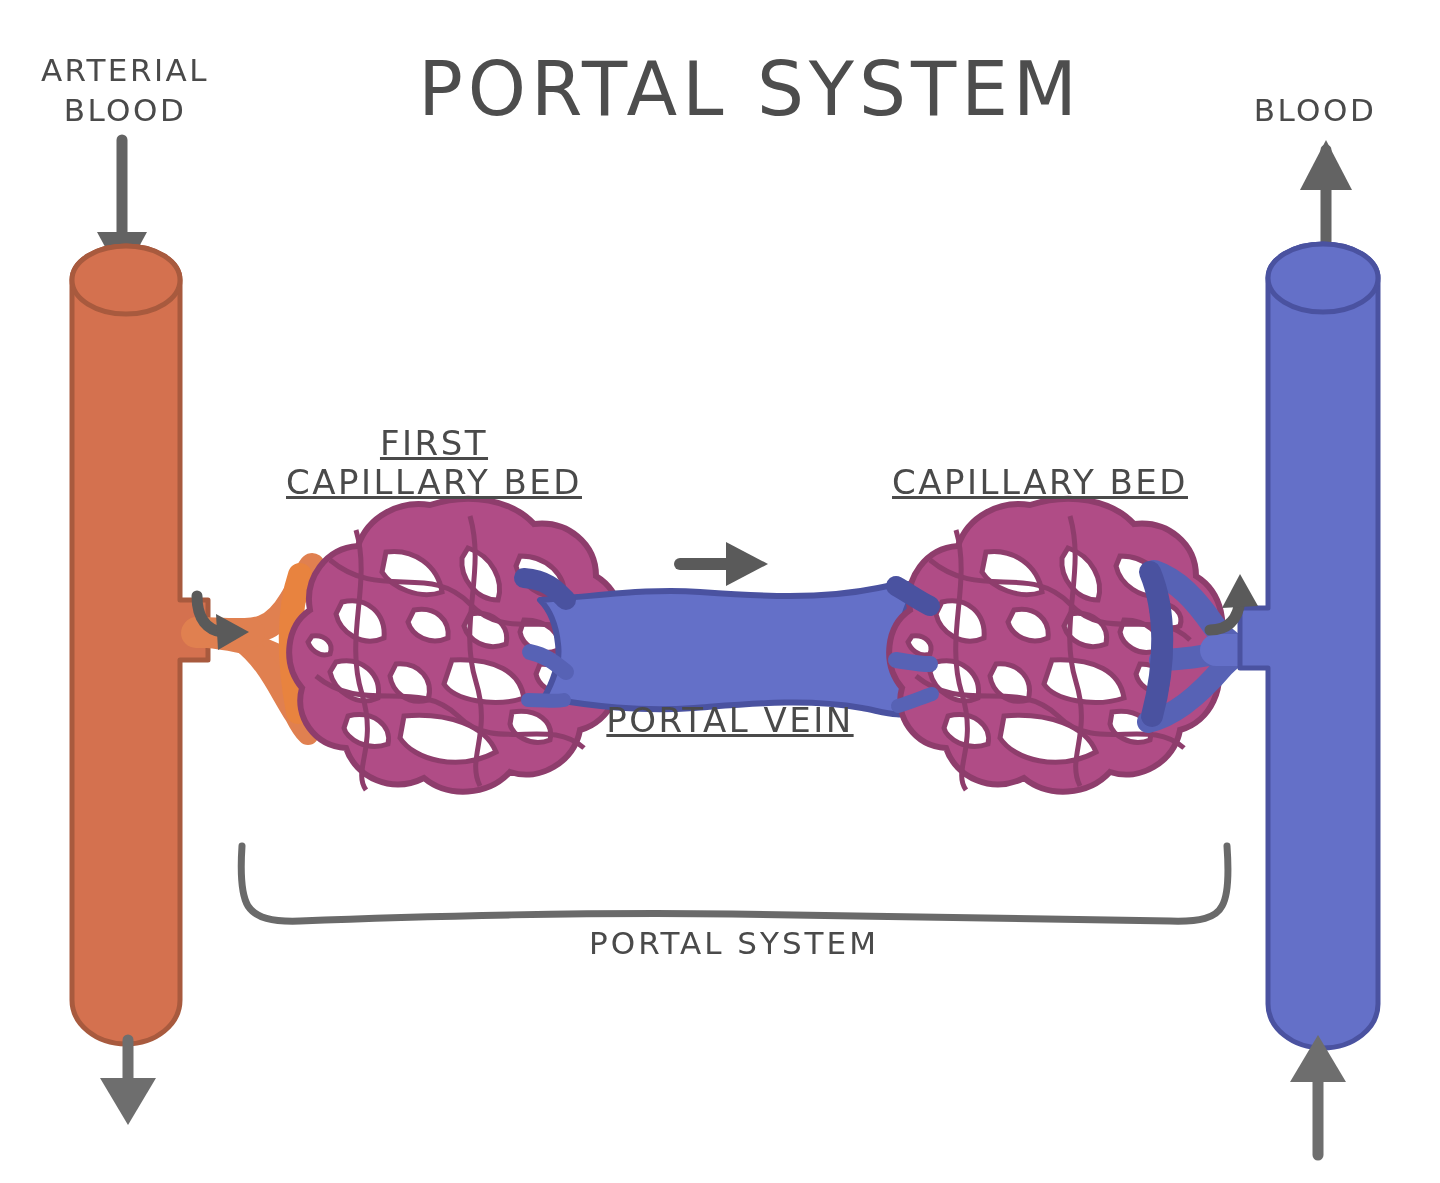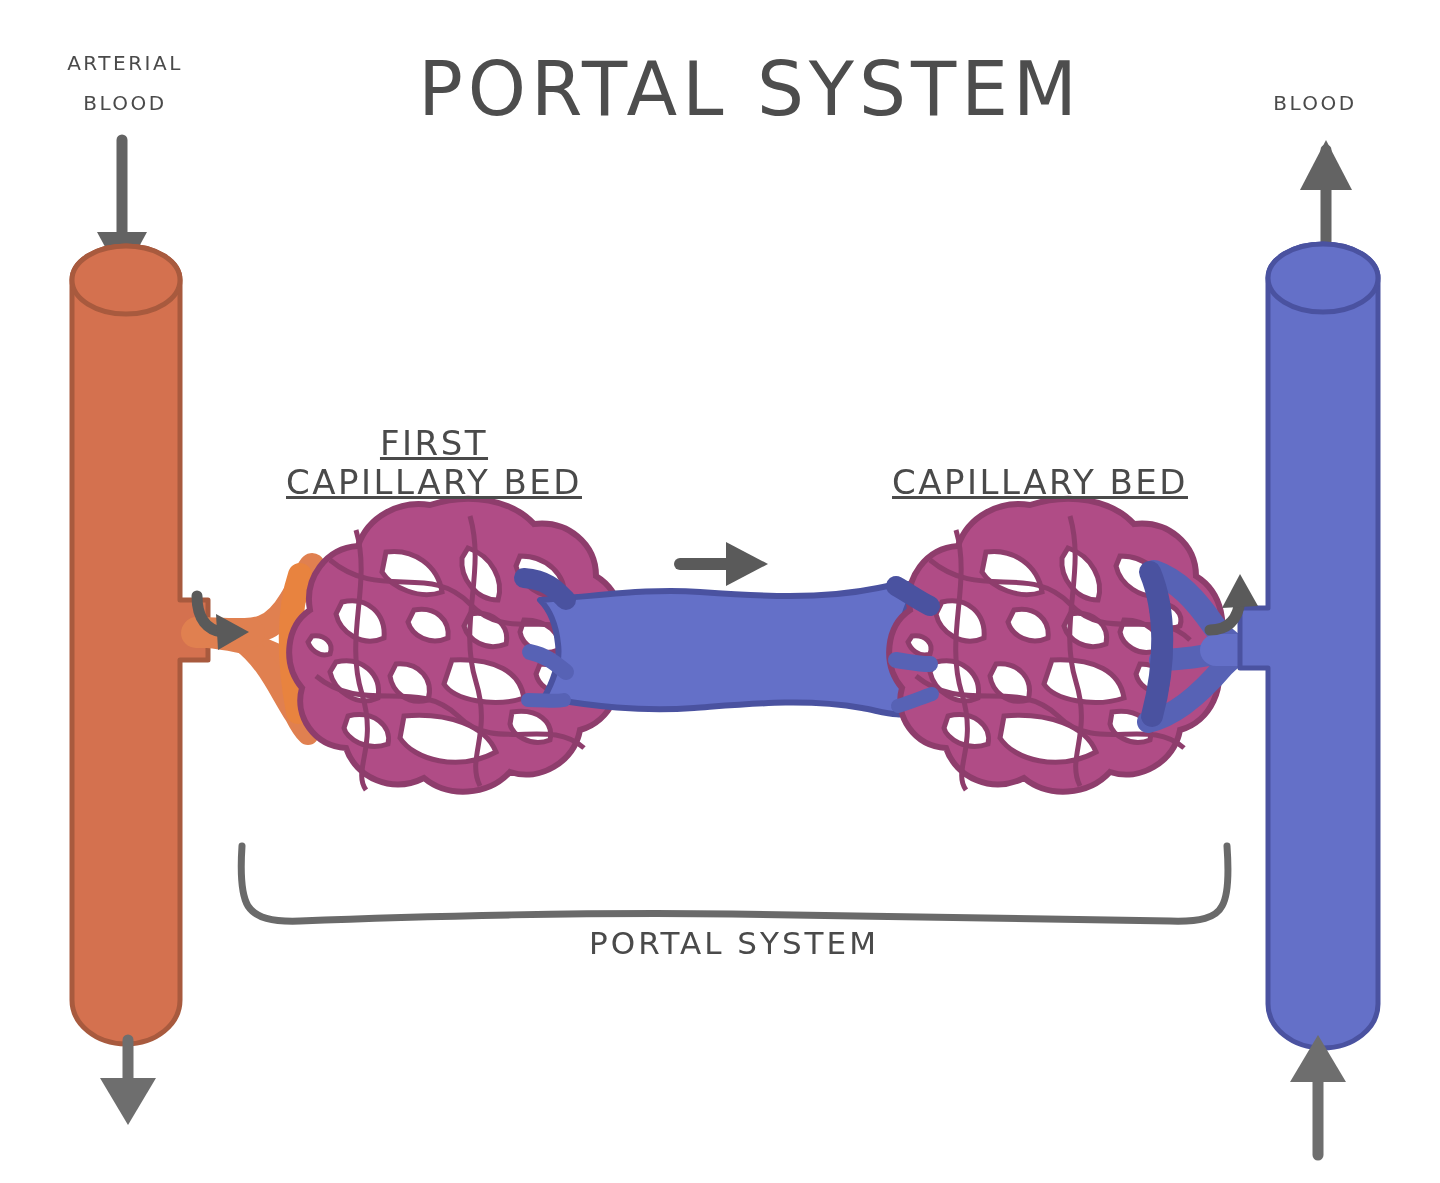--- a/index.html
+++ b/index.html
@@ -36,21 +36,21 @@
     white-space: pre;
     user-select: none;
   }
   #title-label {
     font-size: 74px;
     letter-spacing: 5px;
     font-weight: 400;
     color: #4d4d4d;
   }
   .small-cap {
-    font-size: 20px;
+    font-size: 31px;
     letter-spacing: 2.5px;
     font-weight: 400;
   }
   .mid-cap {
     font-size: 34px;
     letter-spacing: 2.5px;
     font-weight: 400;
     text-decoration: underline;
   }
   .bracket-cap {
@@ -279,16 +279,17 @@
   <div class="lbl small-cap" style="left:0px; top:52px; width:250px;">ARTERIAL</div>
   <div class="lbl small-cap" style="left:0px; top:92px; width:250px;">BLOOD</div>
 
   <div class="lbl small-cap" style="left:1190px; top:92px; width:250px;">BLOOD</div>
 
   <div class="lbl mid-cap" style="left:274px; top:423px; width:320px;">FIRST</div>
   <div class="lbl mid-cap" style="left:274px; top:462px; width:320px;">CAPILLARY BED</div>
 
   <div class="lbl mid-cap" style="left:880px; top:462px; width:320px;">CAPILLARY BED</div>
 
+  <div class="lbl mid-cap" style="left:570px; top:700px; width:320px;">PORTAL VEIN</div>
 
   <div class="lbl bracket-cap" style="left:534px; top:925px; width:400px;">PORTAL SYSTEM</div>
 
 </div>
 
 </body></html>

